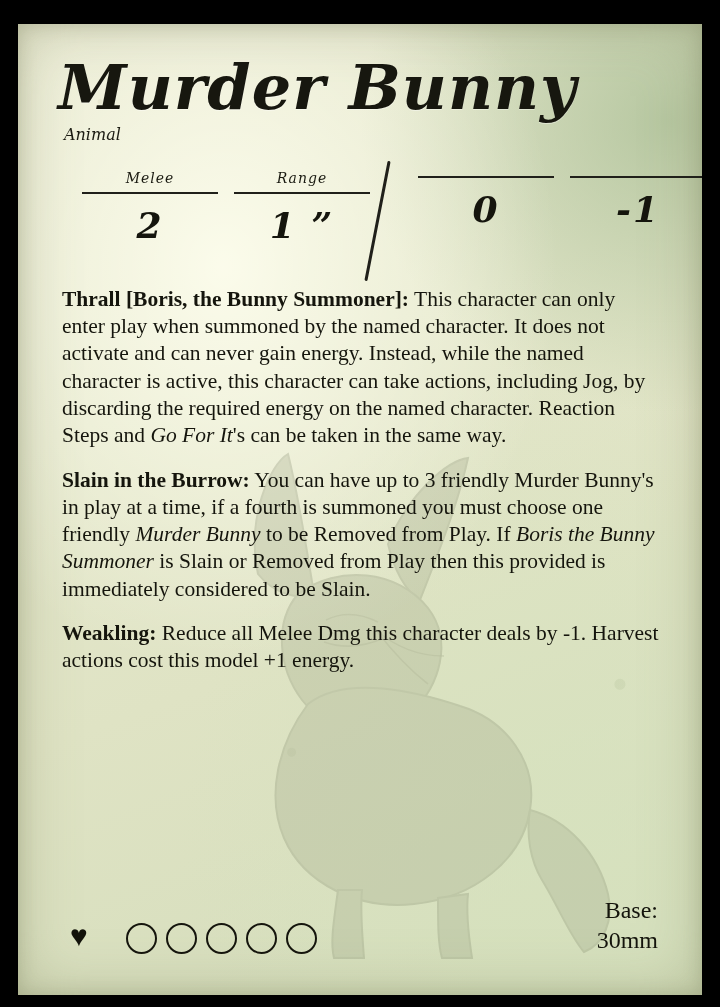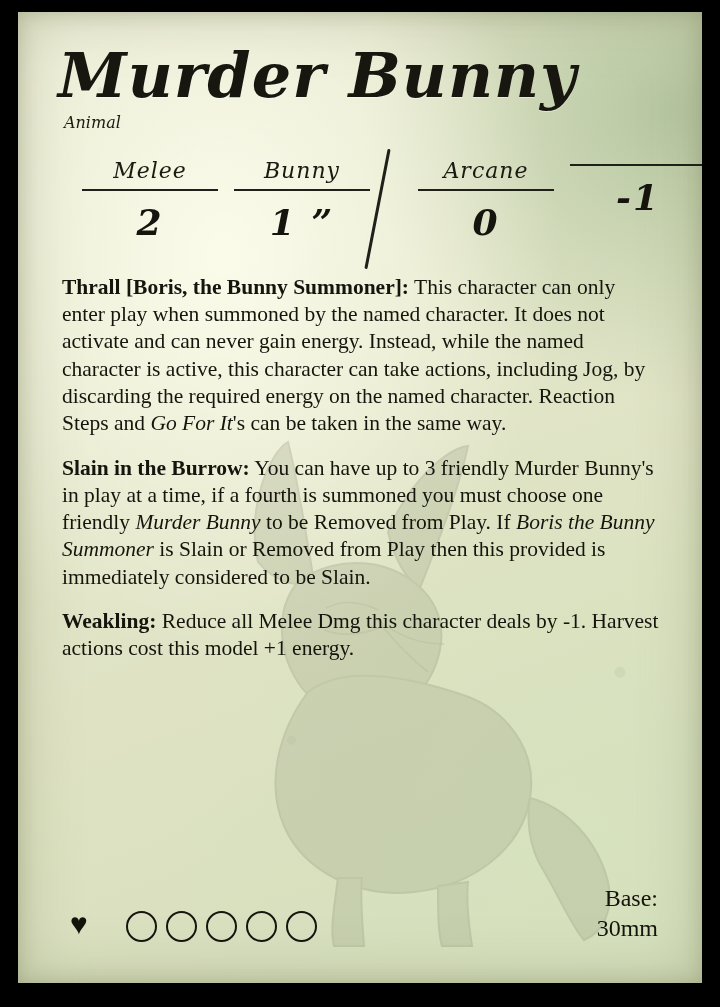--- a/index.html
+++ b/index.html
@@ -10,21 +10,21 @@
   body {
     width: 720px;
     height: 1007px;
     overflow: hidden;
     font-family: "Liberation Serif", serif;
   }
 
   .card {
     position: absolute;
     left: 18px;
-    top: 12px;
+    top: 24px;
     width: 684px;
     height: 971px;
     background:
       radial-gradient(ellipse 70% 60% at 30% 25%, rgba(255,255,240,0.85), rgba(255,255,240,0) 70%),
       radial-gradient(ellipse 80% 70% at 80% 85%, rgba(214,226,190,0.75), rgba(214,226,190,0) 70%),
       radial-gradient(ellipse 60% 40% at 95% 10%, rgba(171,191,150,0.8), rgba(171,191,150,0) 75%),
       linear-gradient(160deg, #e9ead2 0%, #e4e7cb 35%, #dfe3c4 60%, #d4ddbb 100%);
     box-sizing: border-box;
     overflow: hidden;
   }
@@ -93,21 +93,21 @@
   }
   .stat-group.left { left: 16px; }
   .stat-group.right { left: 352px; }
   .stat {
     width: 152px;
     text-align: center;
   }
   .stat-label {
     font-family: "DejaVu Serif", serif;
     font-style: italic;
-    font-size: 22px;
+    font-size: 14px;
     color: #1a1a11;
     letter-spacing: 1px;
   }
   .stat-rule {
     height: 2px;
     background: #20201a;
     margin: 6px 8px 0 8px;
   }
   .stat-value {
     font-family: "DejaVu Serif", serif;
@@ -217,31 +217,30 @@
     <div class="subtitle">Animal</div>
 
     <div class="stats">
       <div class="stat-group left">
         <div class="stat">
           <div class="stat-label">Melee</div>
           <div class="stat-rule"></div>
           <div class="stat-value">2</div>
         </div>
         <div class="stat">
-          <div class="stat-label">Bunny</div>
+          <div class="stat-label">Range</div>
           <div class="stat-rule"></div>
           <div class="stat-value">1 ”</div>
         </div>
       </div>
 
       <div class="divider-slash"></div>
 
       <div class="stat-group right">
         <div class="stat">
-          <div class="stat-label">Arcane</div>
           <div class="stat-rule"></div>
           <div class="stat-value">0</div>
         </div>
         <div class="stat">
           <div class="stat-rule"></div>
           <div class="stat-value">-1</div>
         </div>
       </div>
     </div>
 

